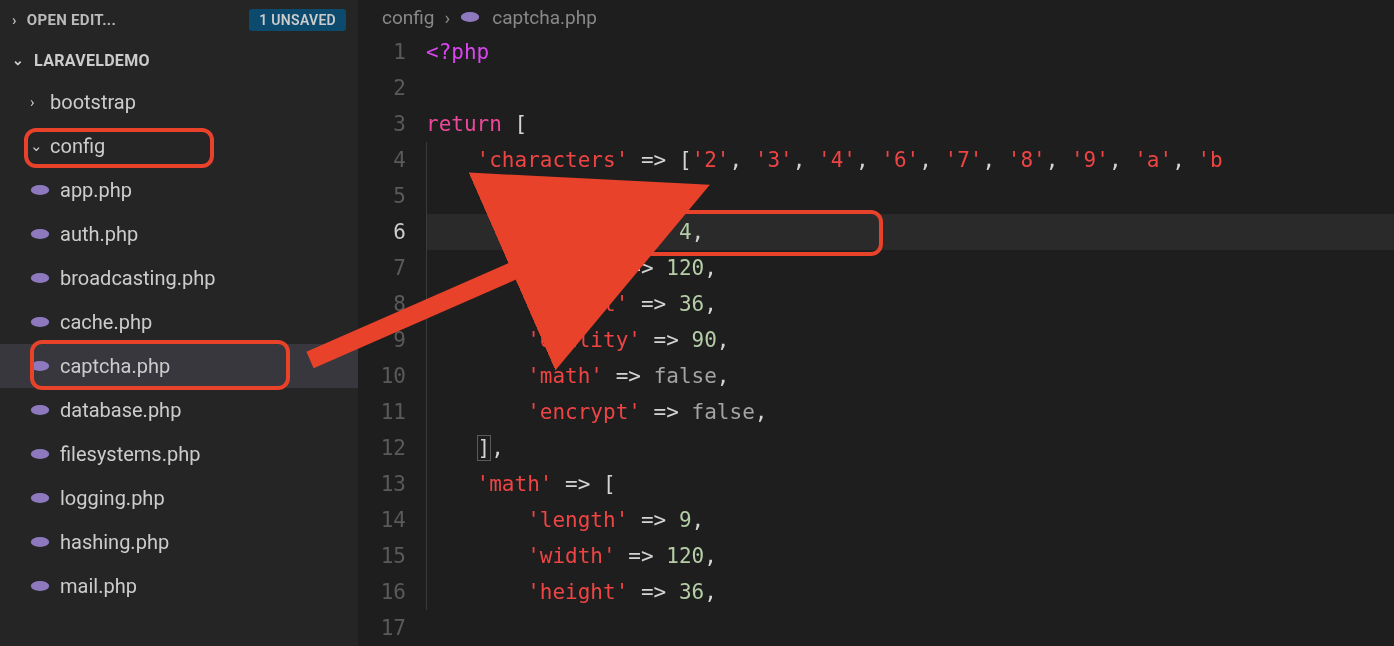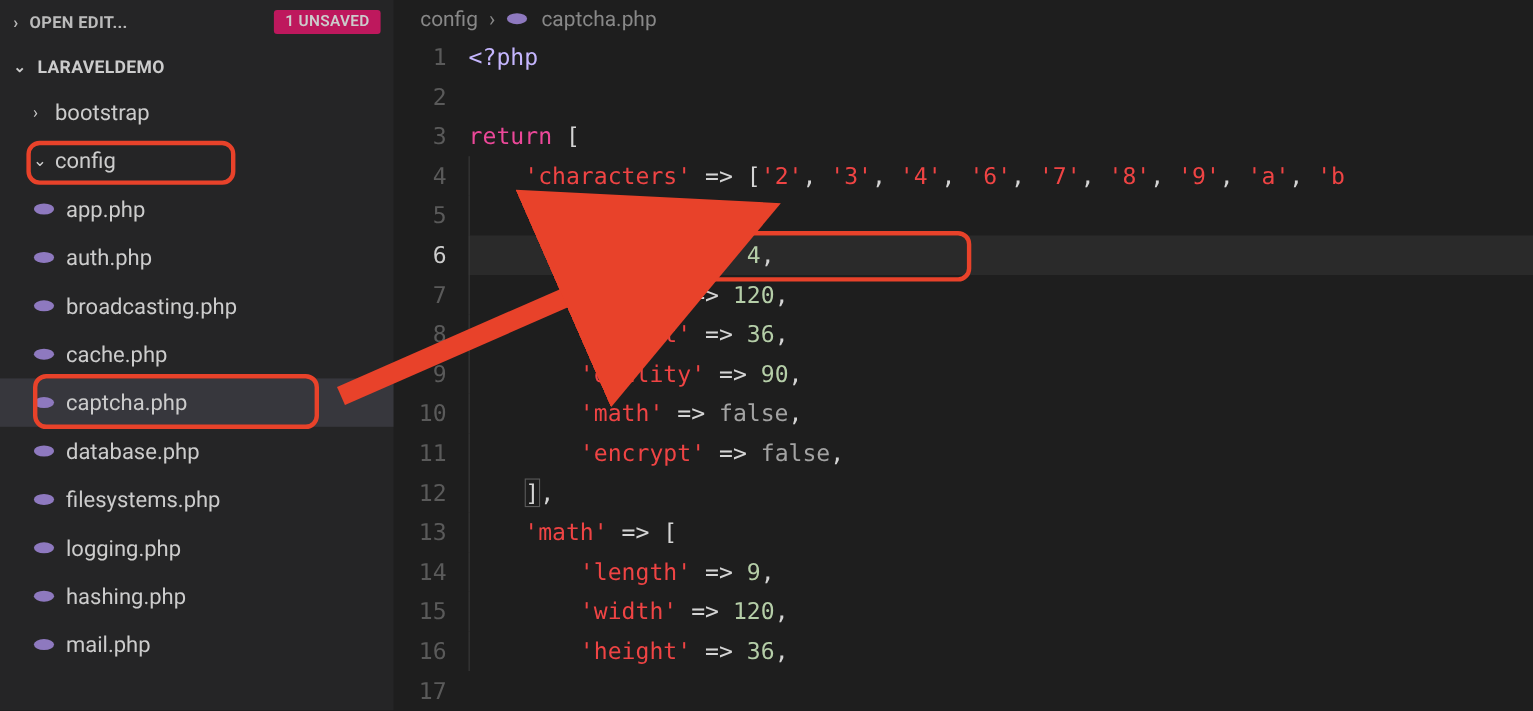--- a/index.html
+++ b/index.html
@@ -24,21 +24,21 @@
     align-items: center;
     padding: 0 12px;
     font-size: 15px;
     color: #bbb;
     font-weight: 700;
     letter-spacing: 0.3px;
   }
   .open-editors .chevron { margin-right: 10px; font-size: 15px; }
   .open-editors .label { flex: 1; }
   .unsaved-badge {
-    background: #be185d;
+    background: #0c4a6e;
     color: #ccc;
     font-size: 14px;
     font-weight: 600;
     padding: 3px 10px;
     border-radius: 3px;
   }
   .project-header {
     height: 40px;
     display: flex;
     align-items: center;
@@ -115,21 +115,21 @@
   }
   .code-line { height: 36px; white-space: pre; }
   .code-line.active { background: #2a2a2a; }
   .guide {
     border-left: 1px solid #3a3a3a;
     display: inline-block;
     height: 36px;
     vertical-align: top;
     margin-right: -1px;
   }
-  .tok-php { color: #c4b5fd; }
+  .tok-php { color: #d946ef; }
   .tok-kw { color: #ec4899; }
   .tok-str { color: #ef4444; }
   .tok-num { color: #b5cea8; }
   .tok-bool { color: #a3a3a3; }
   .tok-punc { color: #d4d4d4; }
   .bracket-hl {
     border: 1px solid #5a5a5a;
   }
   .arrow-svg {
     position: absolute;

